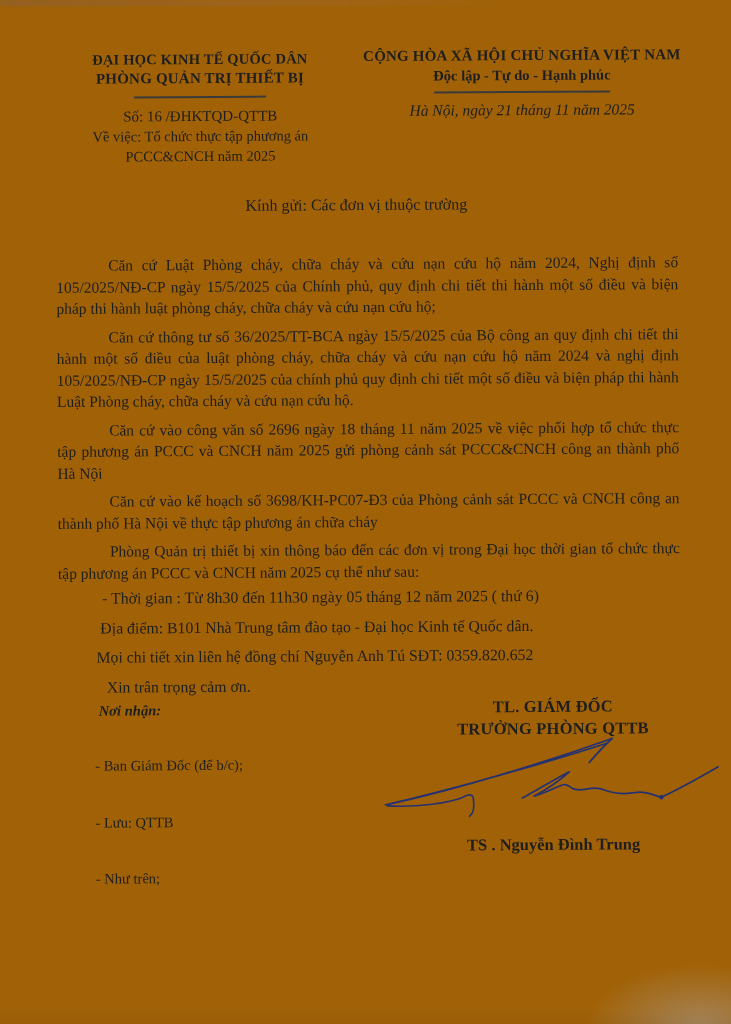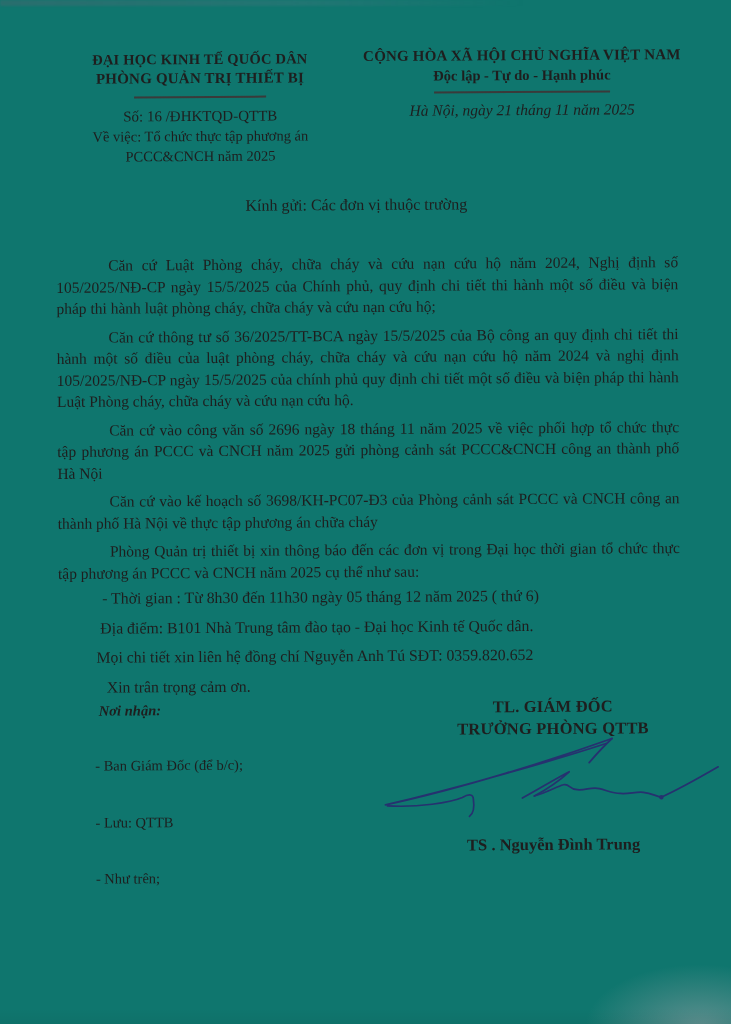--- a/index.html
+++ b/index.html
@@ -1,20 +1,20 @@
 <!DOCTYPE html>
 <html><head>
 <meta charset="utf-8">
 <style>
   html,body{margin:0;padding:0;background:#e9e9e9;}
   .page{
     position:relative;
     width:731px;height:1024px;
     margin:0 auto;
-    background:#0f766e;
+    background:#a16207;
     overflow:hidden;
     font-family:"Liberation Serif","DejaVu Serif",serif;
     color:#1e1e1e;
   }
   .content{
     position:absolute;inset:0;
     transform:rotate(-0.35deg);
     transform-origin:50% 40%;
   }
   

